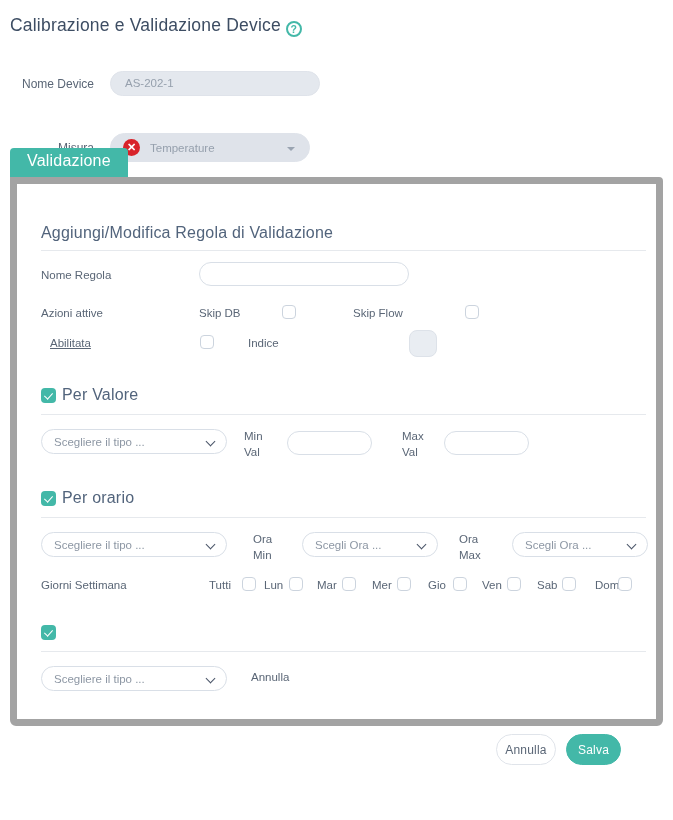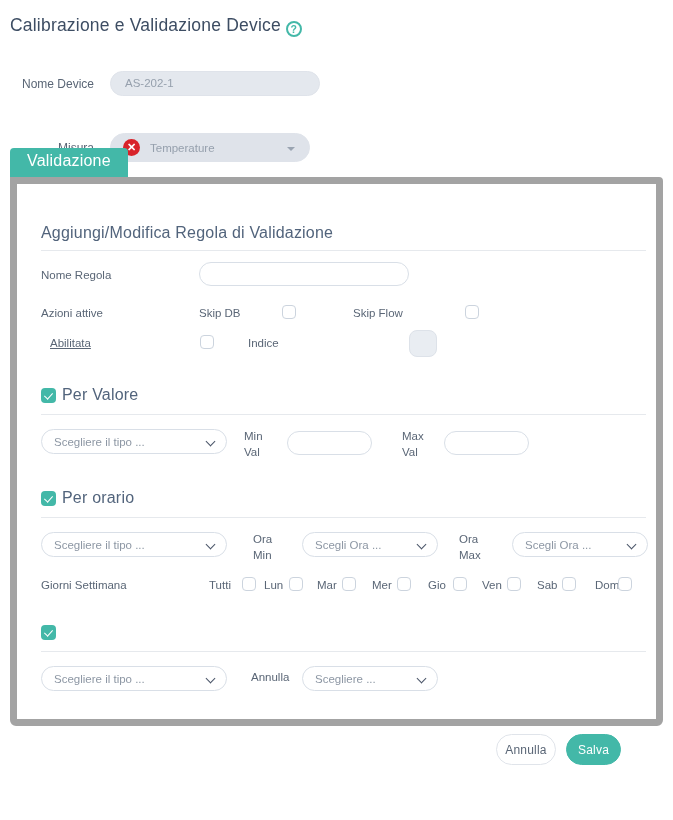--- a/index.html
+++ b/index.html
@@ -237,22 +237,18 @@
       </div>
 
     <div class="badge-check" style="left:24px; top:441px;"></div>
     <div class="hr" style="left:24px; top:467px; width:605px;"></div>
 
     <div class="sel" style="left:24px; top:482px; width:186px;">
       <span>Scegliere il tipo ...</span>
       <span class="chev"></span>
     </div>
     <div class="lbl-s" style="left:234px; top:487px;">Annulla</div>
-    <div class="sel" style="left:285px; top:482px; width:136px;">
-      <span>Scegliere ...</span>
-      <span class="chev"></span>
-    </div>
 
     <div class="btn btn-cancel" style="left:479px; top:550px;">Annulla</div>
     <div class="btn btn-save" style="left:549px; top:550px;">Salva</div>
 
   </div>
 </div>
 
 </body></html>

